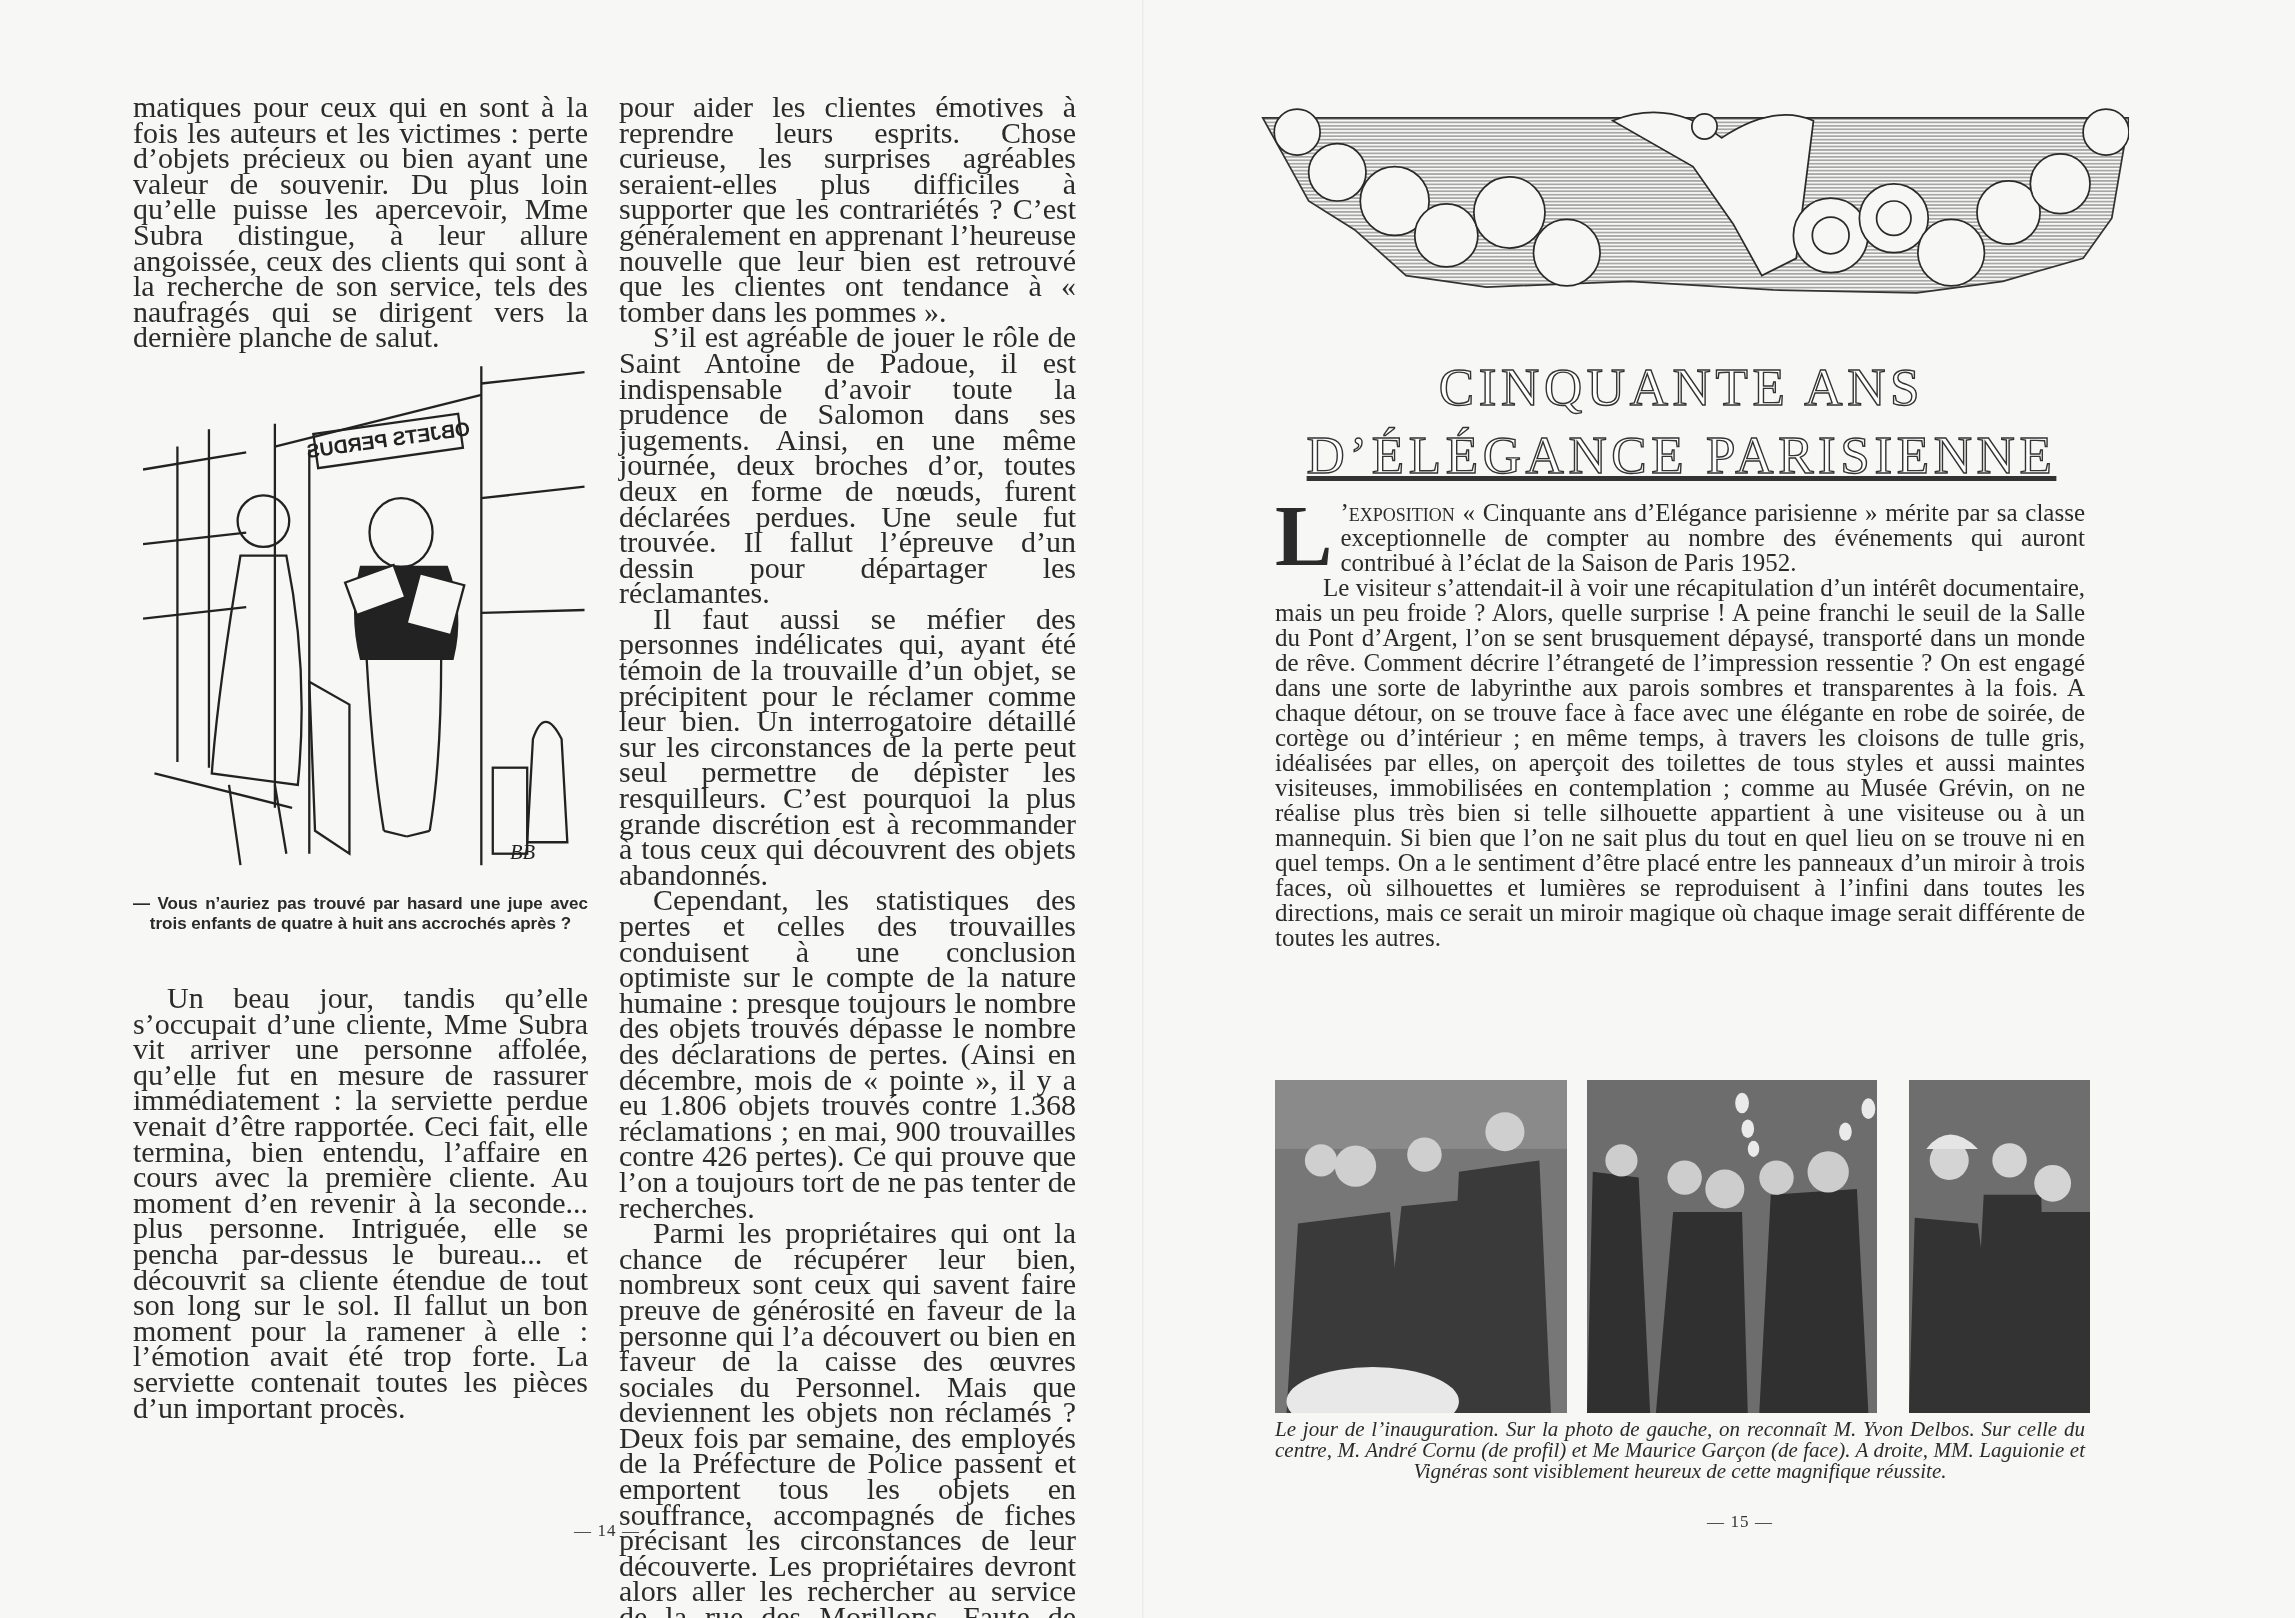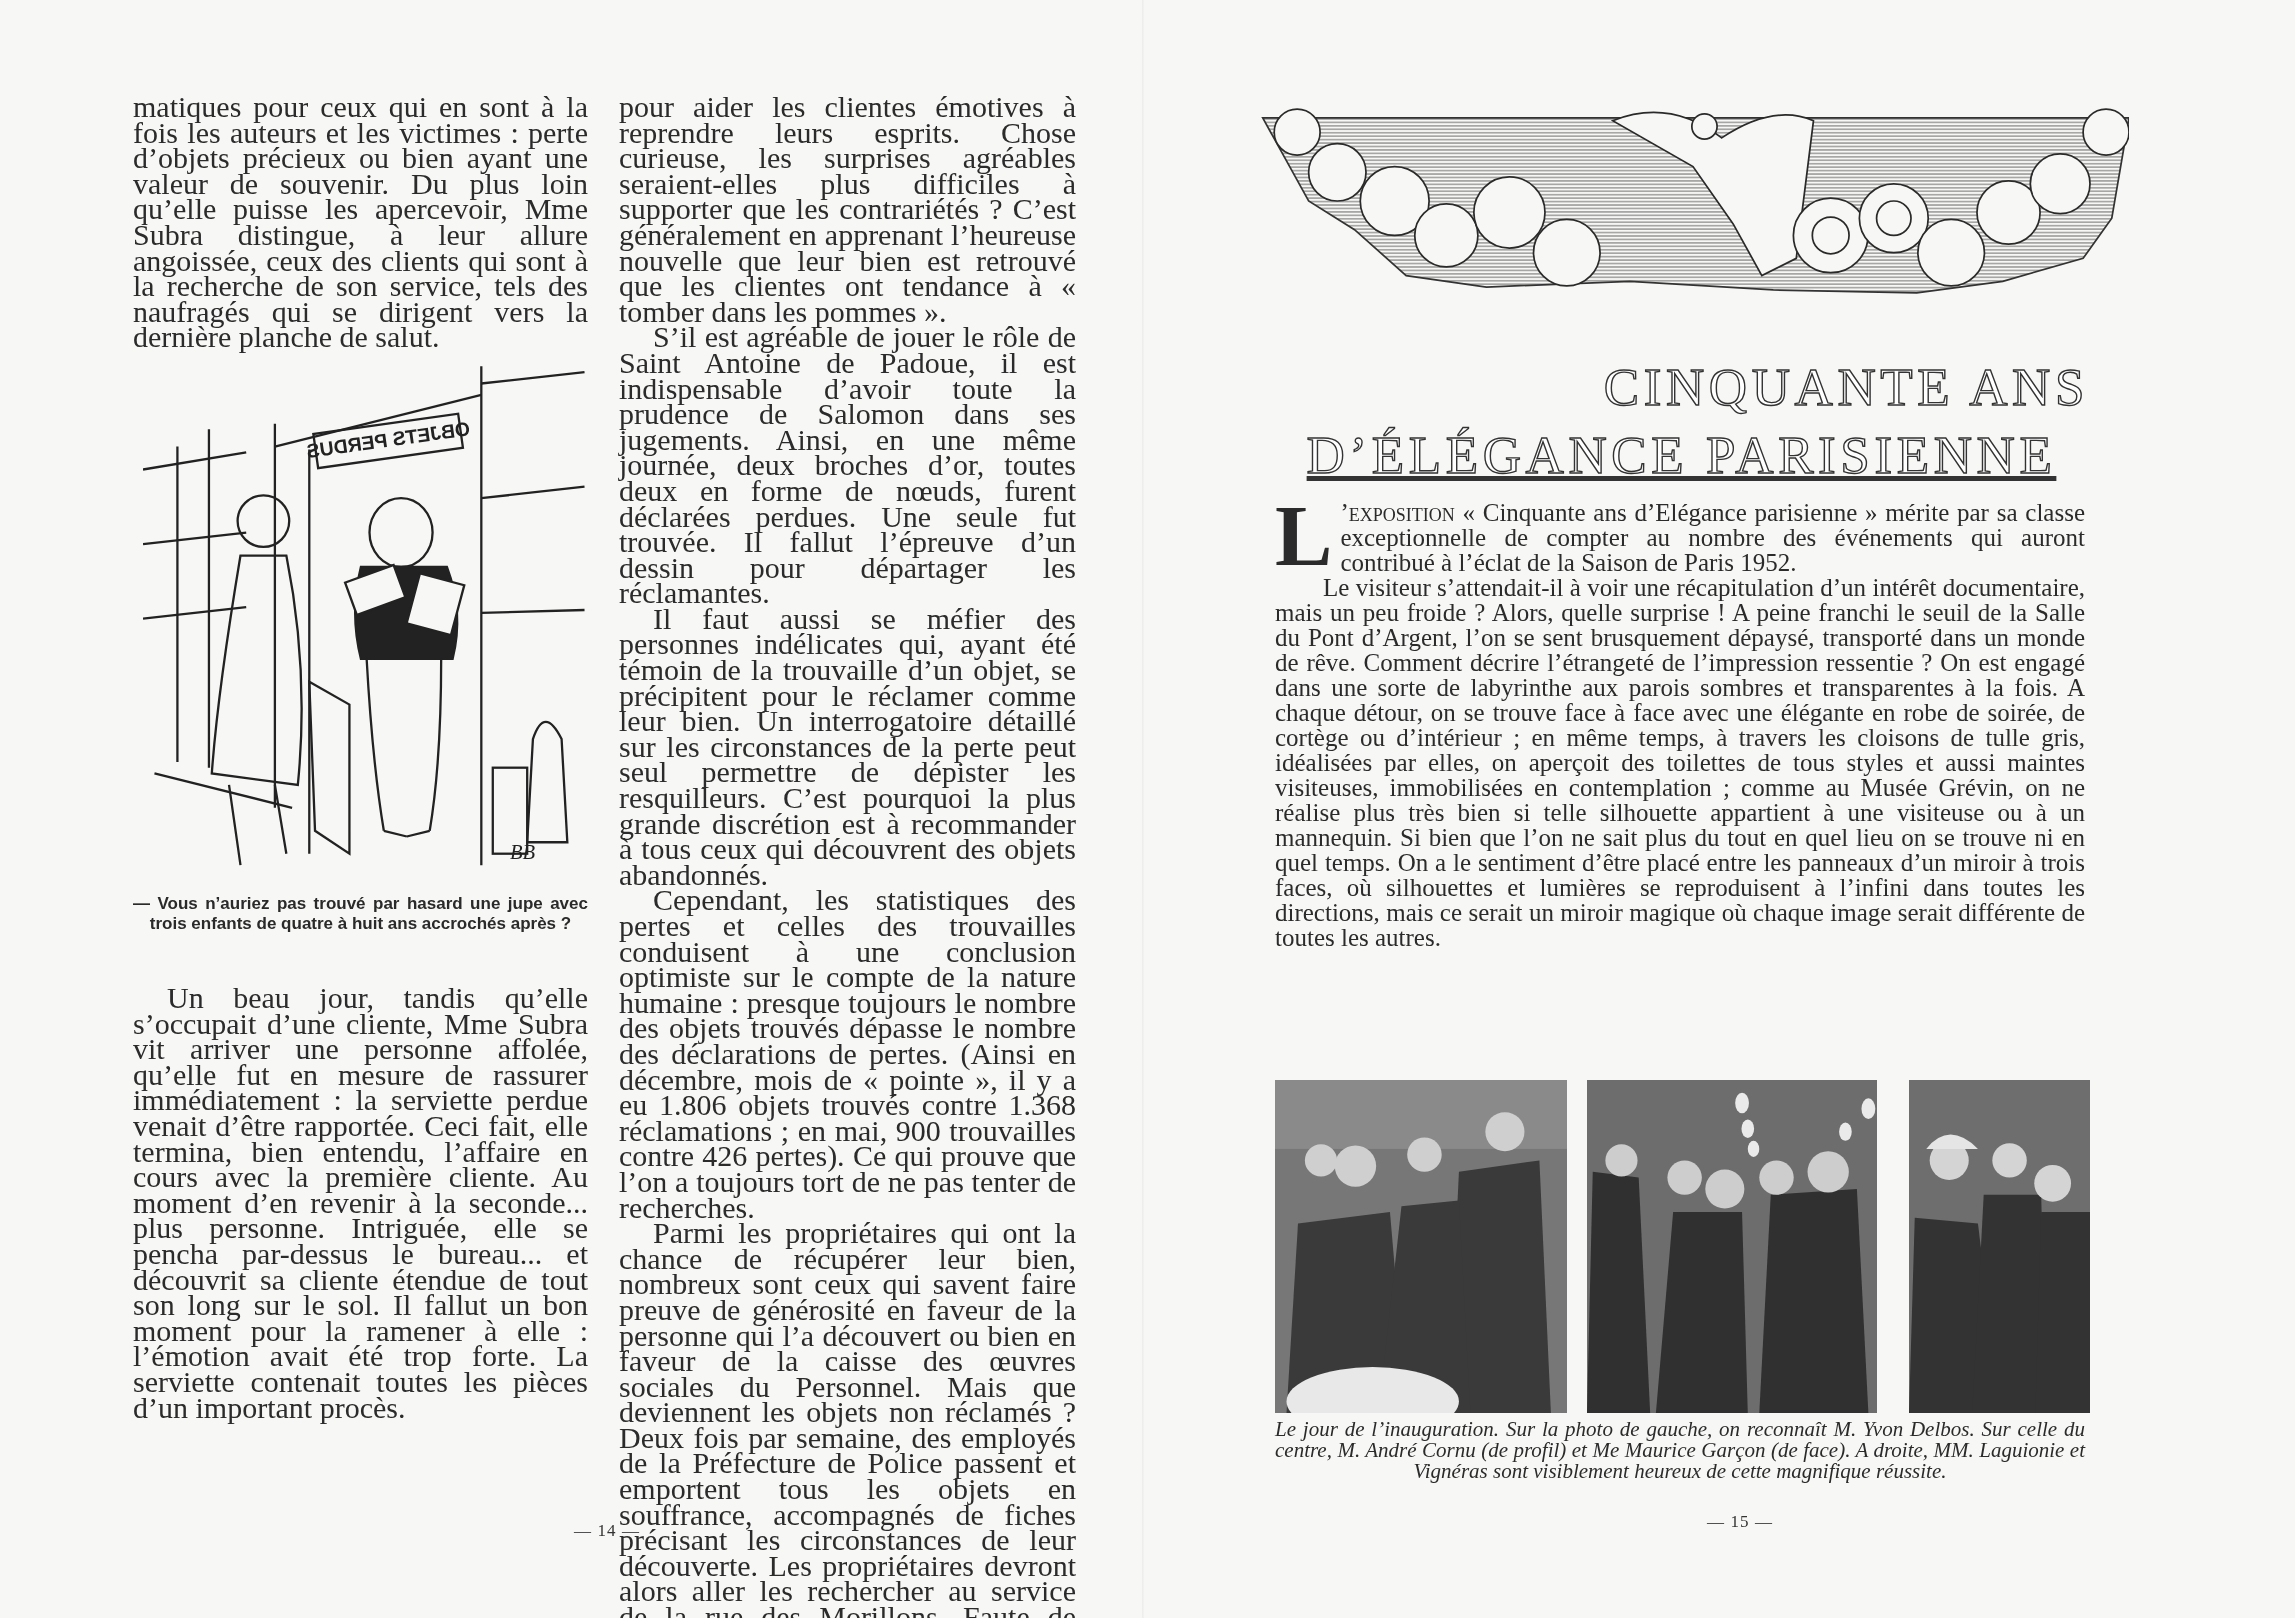--- a/index.html
+++ b/index.html
@@ -19,21 +19,21 @@
   .col-left-b { left: 133px; top: 985px; width: 455px; }
   .col-mid { left: 619px; top: 94px; width: 457px; font-family: "Liberation Serif", serif; }
   .caption-cartoon { position: absolute; left: 133px; top: 894px; width: 455px;
     font-family: "Liberation Sans", sans-serif; font-weight: bold; font-size: 17px; line-height: 20px;
     text-align: justify; text-align-last: center; color: #2a2a2a; }
   .cartoon { position: absolute; left: 143px; top: 349px; width: 453px; height: 522px; }
   .ornament { position: absolute; left: 1257px; top: 86px; width: 872px; height: 230px; }
   .title { position: absolute; left: 1274px; width: 815px; text-align: center;
     font-family: "Liberation Serif", serif; color: #fff; letter-spacing: 4.6px;
     -webkit-text-stroke: 1.4px #333; font-size: 53px; line-height: 57px; }
-  .title-1 { top: 359px; text-align: right; }
+  .title-1 { top: 359px; }
   .title-2 { top: 427px; text-decoration: underline; }
   .intro { position: absolute; left: 1275px; top: 500px; width: 810px; font-size: 25px; line-height: 25px;
     text-align: justify; }
   .intro p { margin: 0; }
   .intro p.indent { text-indent: 48px; }
   .dropcap { float: left; font-size: 86px; line-height: 68px; font-weight: bold; margin: 2.3px 8px 0 0; color: #2b2b2b; }
   .smallcaps { font-variant: small-caps; }
   .photo { position: absolute; top: 1080px; height: 333px; background: #6a6a6a; overflow: hidden; }
   .photo-1 { left: 1275px; width: 292px; }
   .photo-2 { left: 1587px; width: 290px; }

